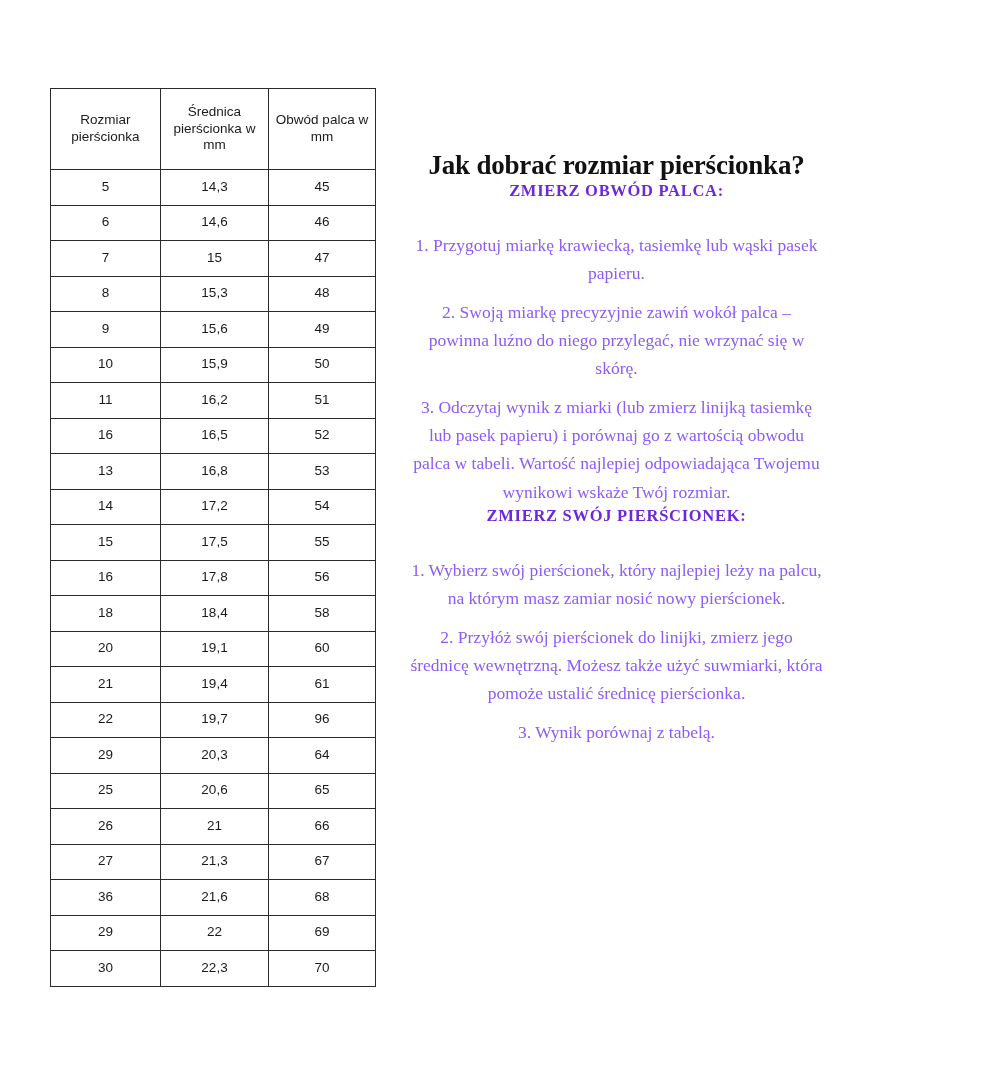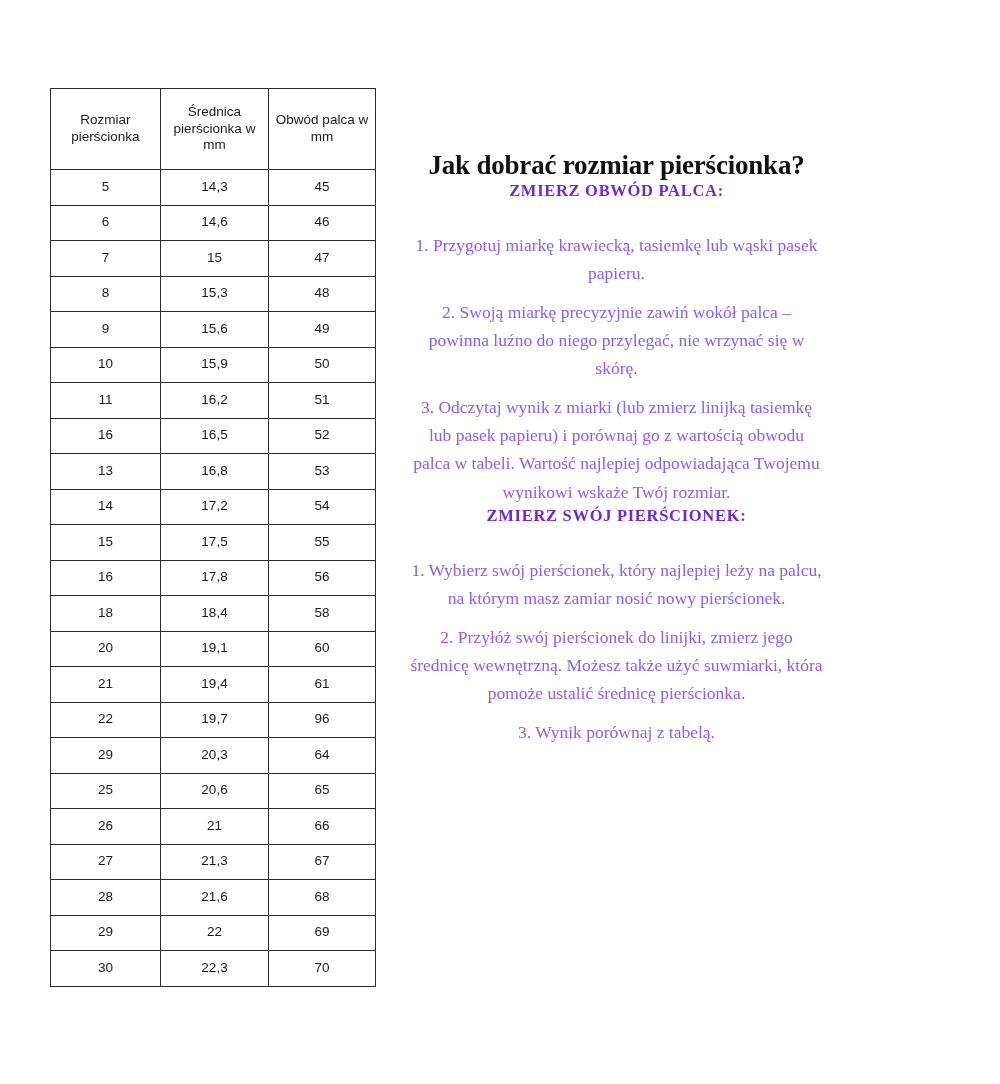--- a/index.html
+++ b/index.html
@@ -207,21 +207,21 @@
             <td>26</td>
             <td>21</td>
             <td>66</td>
           </tr>
         <tr>
             <td>27</td>
             <td>21,3</td>
             <td>67</td>
           </tr>
         <tr>
-            <td>28</td>
+            <td>36</td>
             <td>21,6</td>
             <td>68</td>
           </tr>
         <tr>
             <td>29</td>
             <td>22</td>
             <td>69</td>
           </tr>
         <tr>
             <td>30</td>

